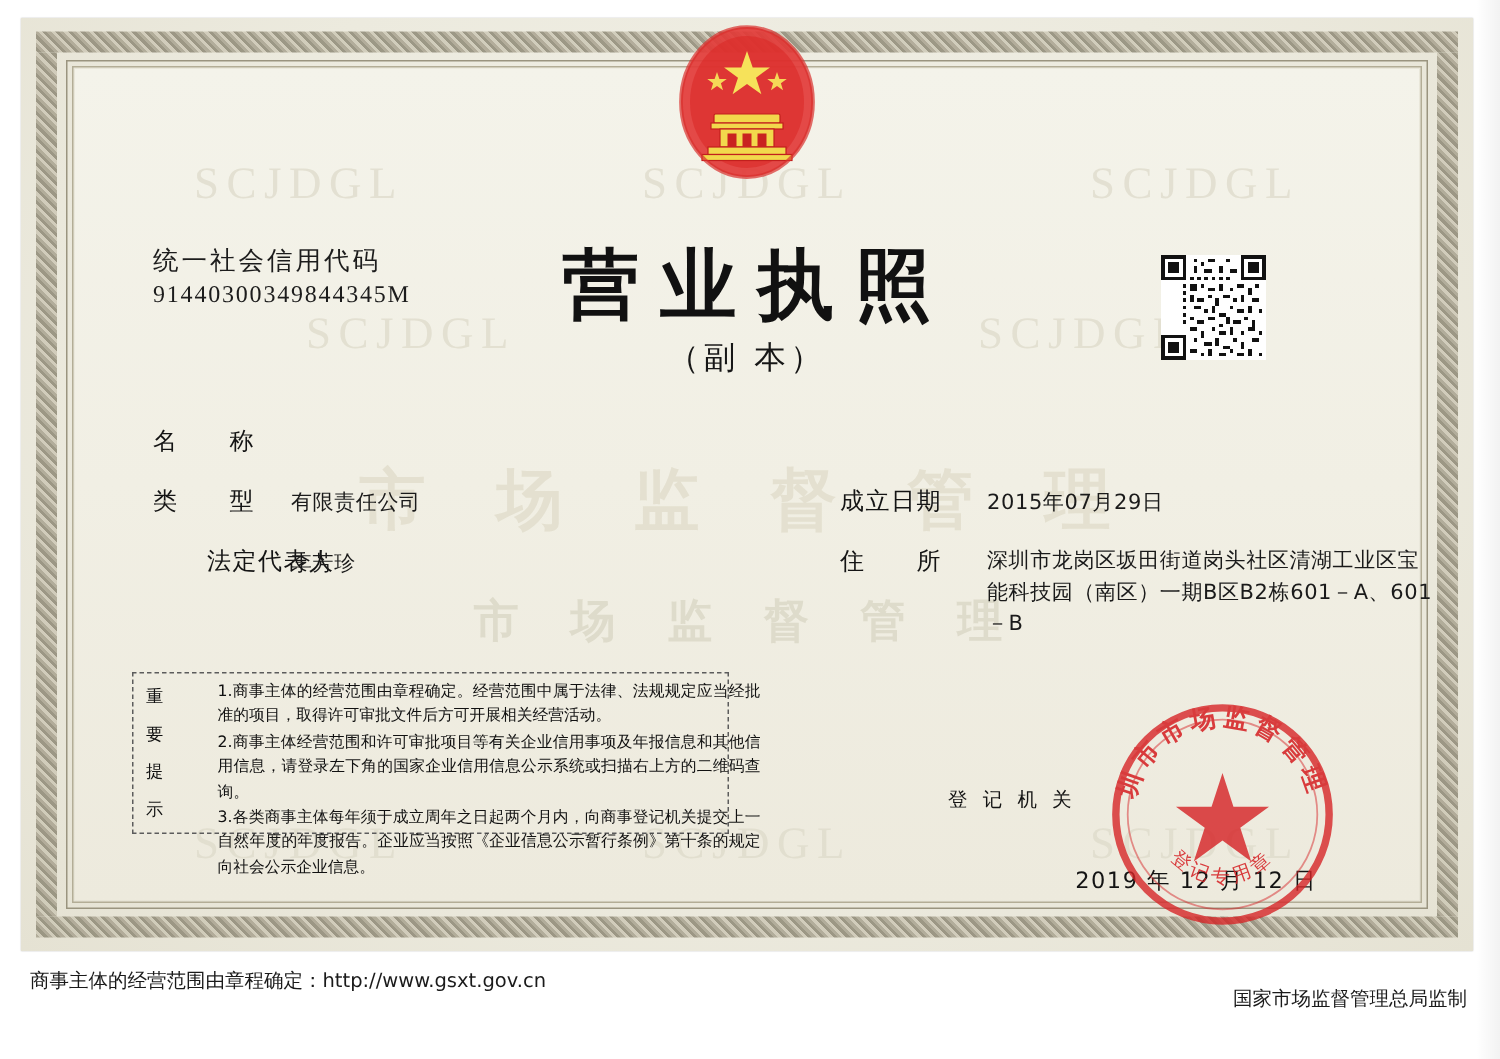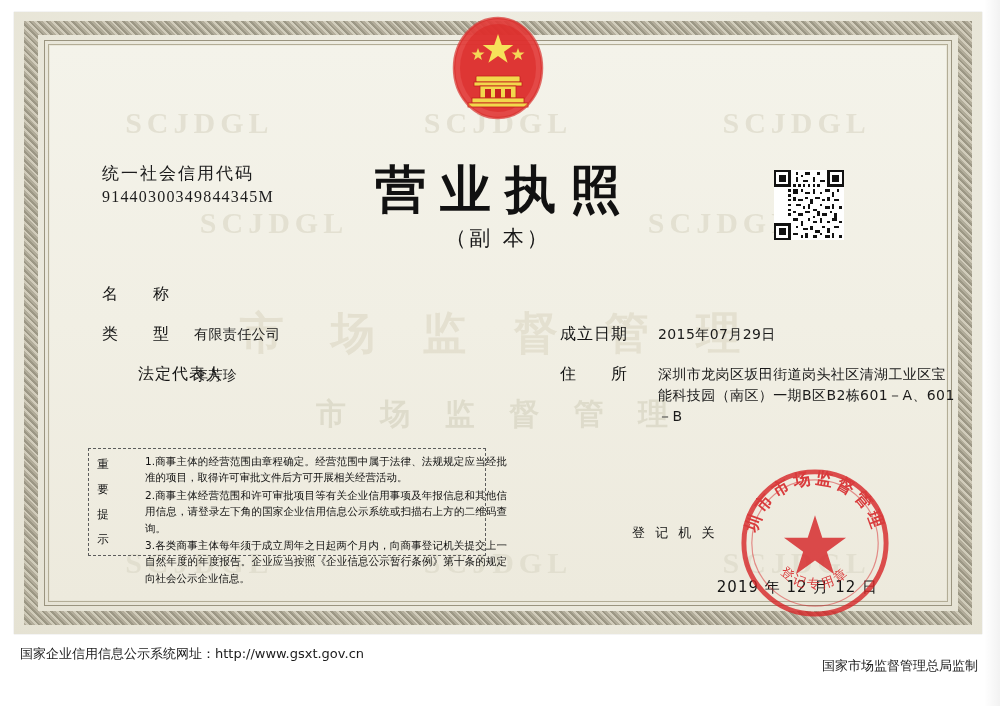--- a/index.html
+++ b/index.html
@@ -71,21 +71,21 @@
   .wm-row {
     position: absolute;
     left: 0;
     width: 100%;
     display: flex;
     justify-content: space-around;
     color: #dedbcb;
     font-family: "Liberation Serif", serif;
     font-size: 30px;
     letter-spacing: 5px;
-    font-weight: bold;
+    font-weight: normal;
     opacity: 0.75;
     user-select: none;
     pointer-events: none;
   }
 
   
   .wm-center {
     position: absolute;
     width: 100%;
     text-align: center;
@@ -483,17 +483,17 @@
         </text>
         <text font-family="'DejaVu Sans', sans-serif" font-size="13" fill="#d62326" letter-spacing="3">
           <textPath href="#sealArcBottom" startOffset="50%" text-anchor="middle">登记专用章</textPath>
         </text>
         <polygon points="80,52 87.4,74.8 111.4,74.8 92,88.9 99.4,111.7 80,97.6 60.6,111.7 68,88.9 48.6,74.8 72.6,74.8" fill="#d62326" opacity="0.92"></polygon>
       </svg>
     </div>
 
   </div>
 
-  <div id="footer-left">国家企业信用信息公示系统网址：http://www.gsxt.gov.cn</div>
+  <div id="footer-left">商事主体的经营范围由章程确定：http://www.gsxt.gov.cn</div>
   <div id="footer-right">国家市场监督管理总局监制</div>
 
   <div id="scan-shade"></div>
 </div>
 
 </body></html>

